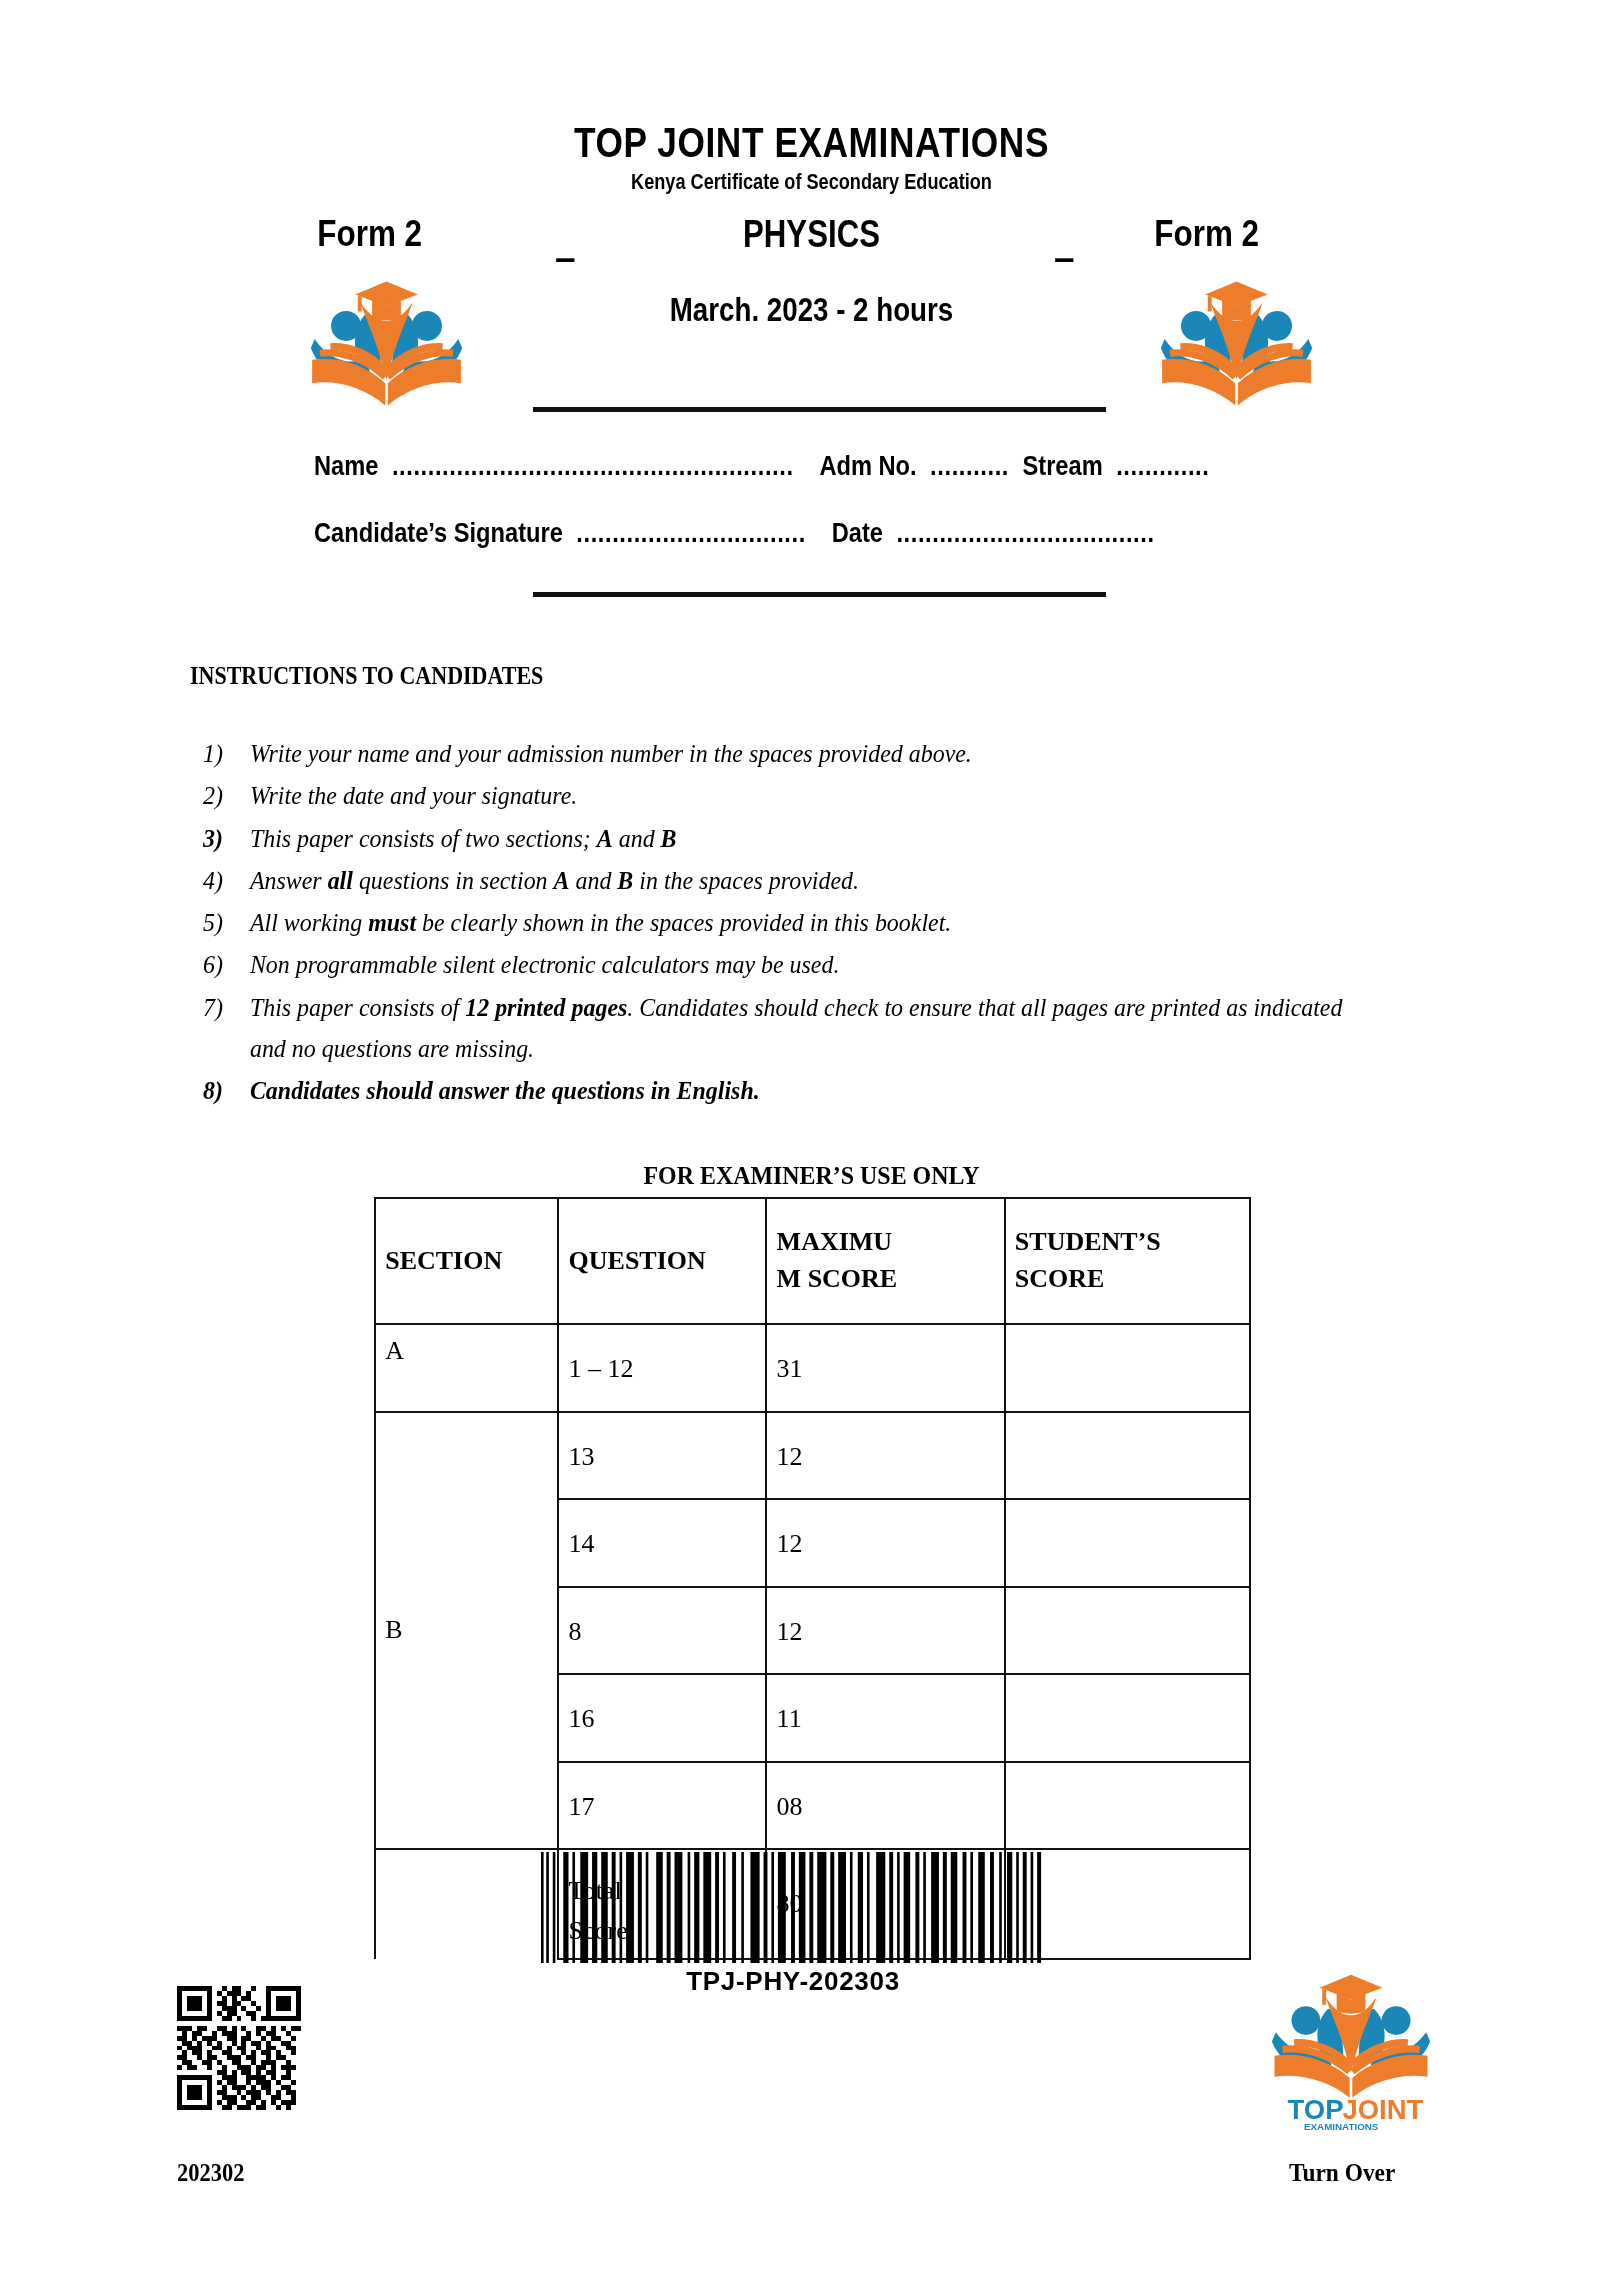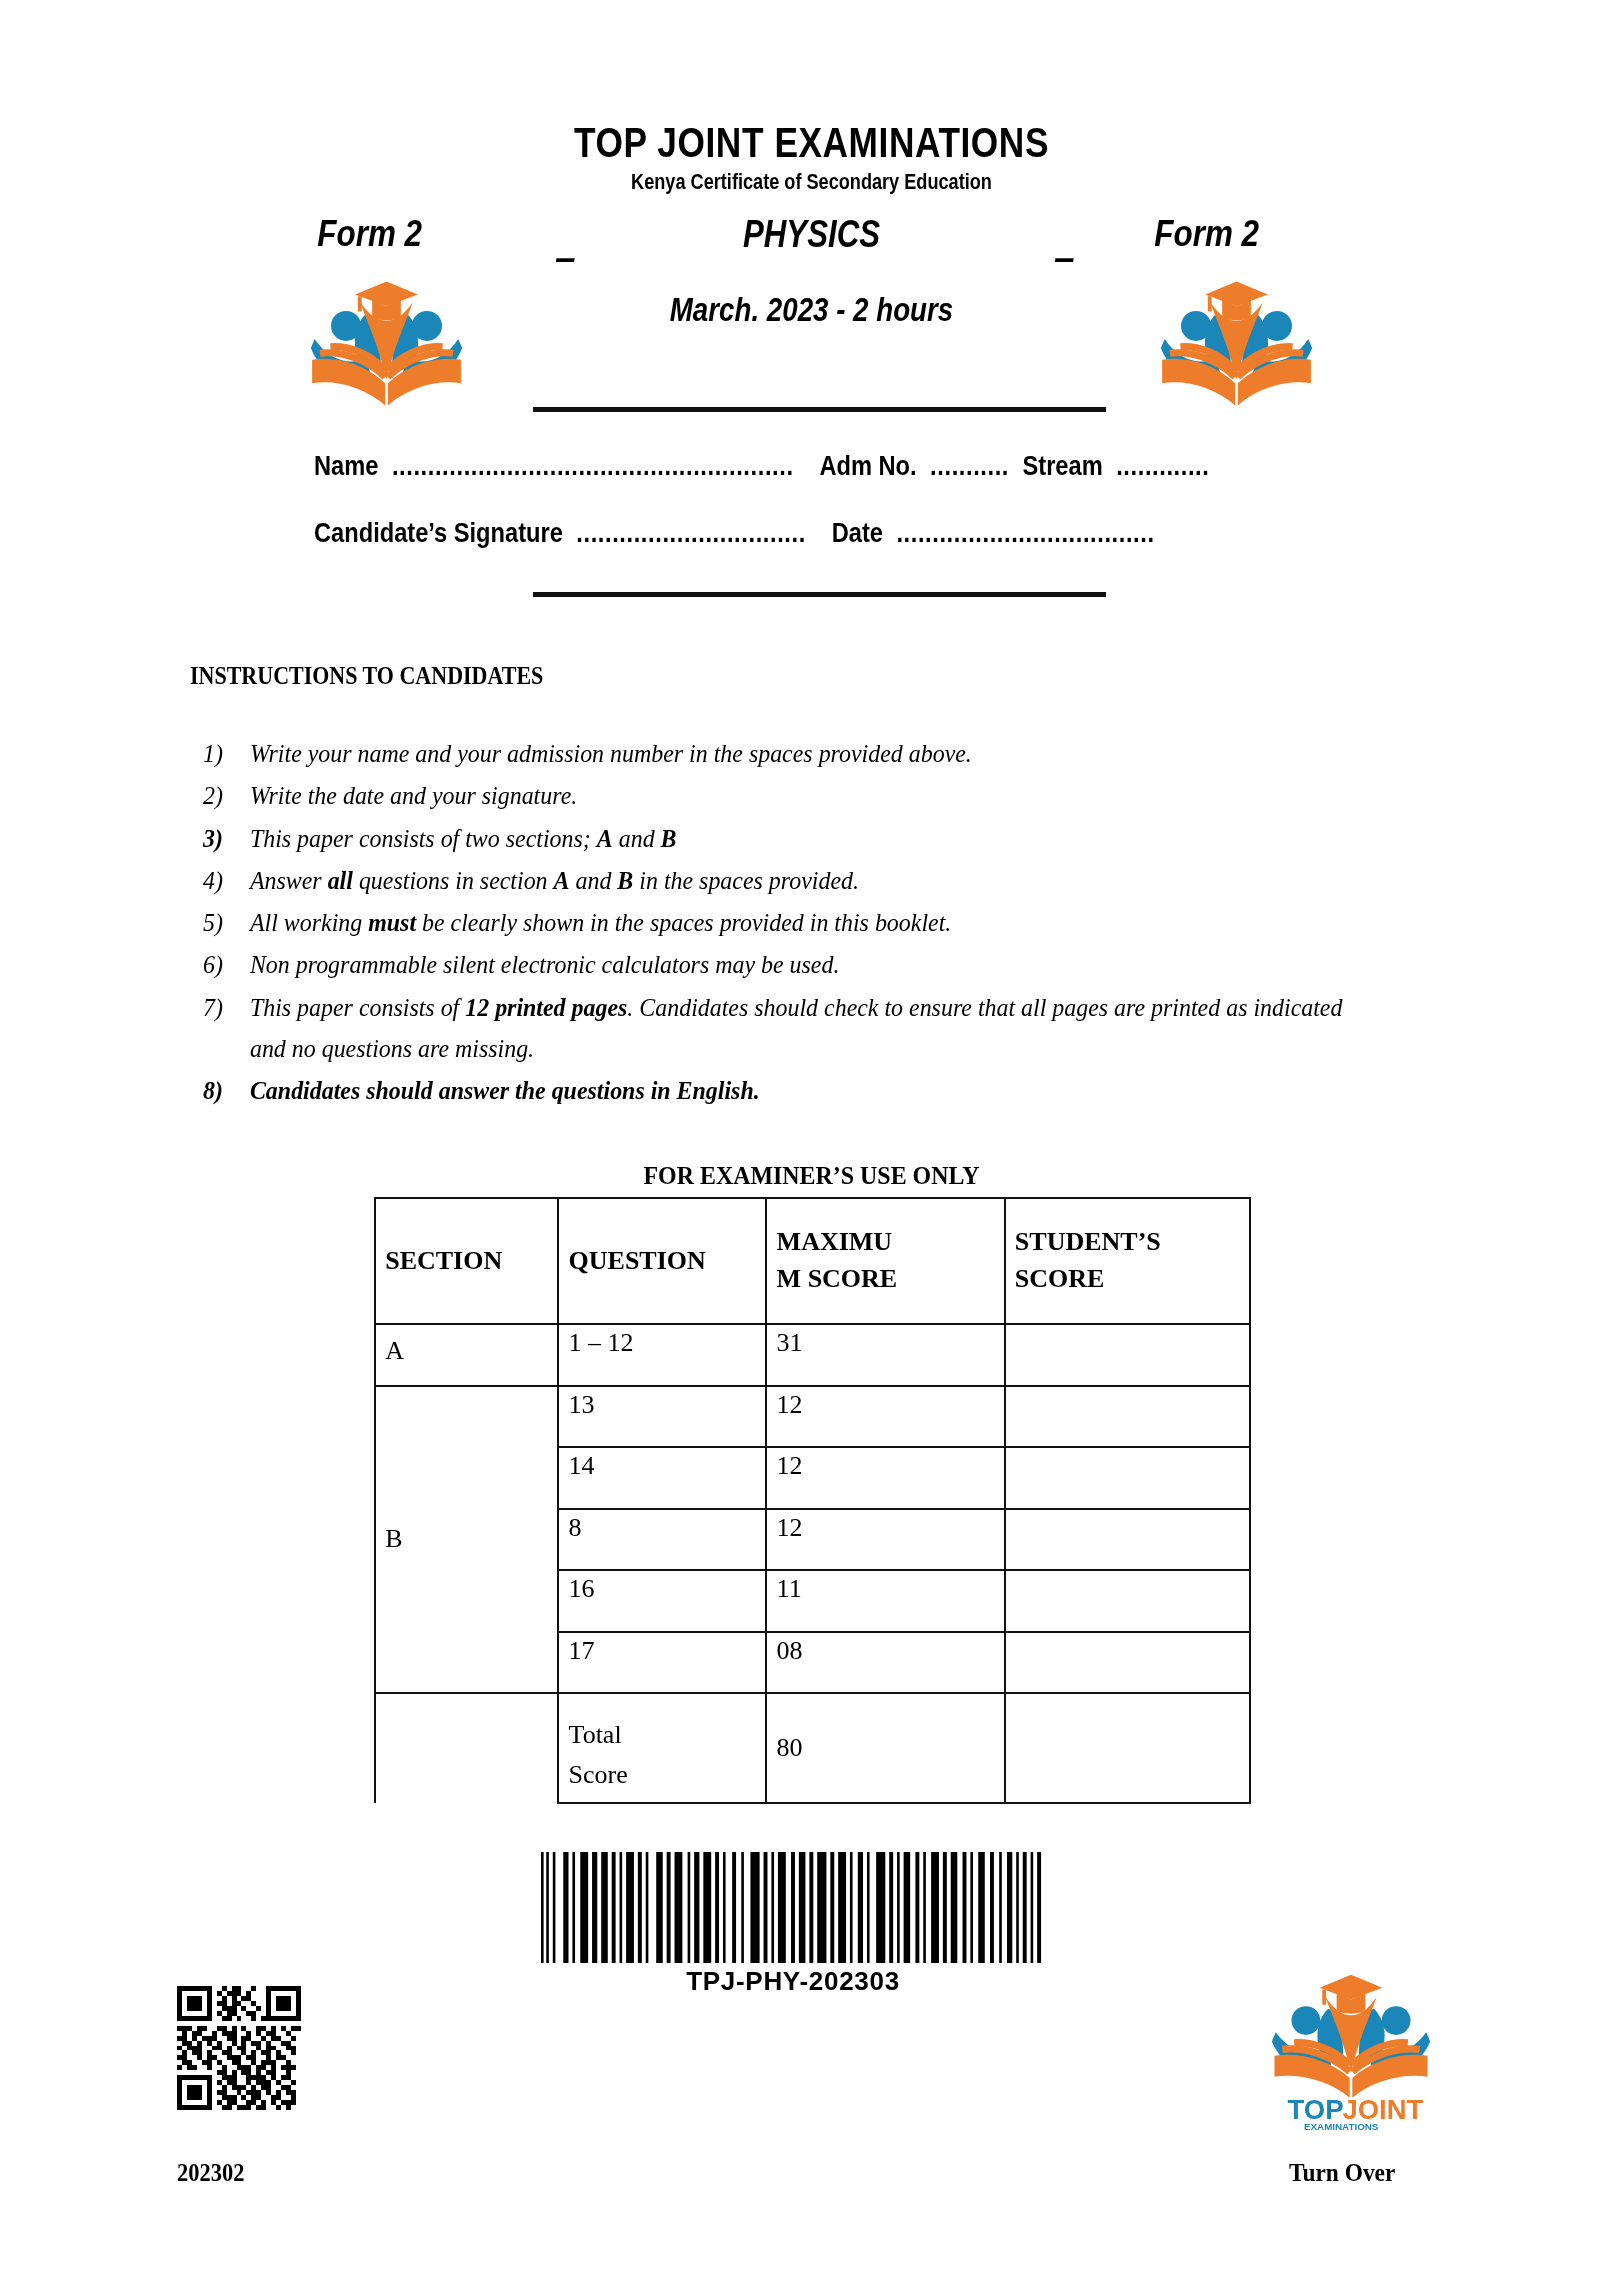--- a/index.html
+++ b/index.html
@@ -46,21 +46,20 @@
     font-size: 21.6px;
     transform: scaleX(0.84);
     margin-top: 5.2px;
     white-space: nowrap;
   }
 
   .title-band {
     position: relative;
     height: 151px;
     margin-top: 3.9px;
-    font-style: italic;
   }
   .form-left, .form-right {
     position: absolute;
     top: 14.4px;
     font-family: "Liberation Sans", sans-serif;
     font-weight: bold;
     font-size: 37px;
     transform: scaleX(0.85);
     white-space: nowrap;
   }
@@ -209,21 +208,21 @@
     font-weight: bold;
     font-size: 26px;
     vertical-align: middle;
     line-height: 1.42;
     height: 111px;
   }
   .col-section { width: 177px; }
   .col-question { width: 203px; }
   .col-max { width: 249px; }
   .col-student { width: 249px; }
-  table.exam td.body-cell { height: 48px; line-height: 1.0; padding-top: 5px; }
+  table.exam td.body-cell { height: 48px; line-height: 1.0; padding-top: 31px; }
   table.exam td.sec-cell { vertical-align: top; padding-top: 10.5px; }
   table.exam td.secB-cell { vertical-align: middle; }
   table.exam td.total-label { line-height: 1.55; padding-top: 21px; height: 72px; }
   table.exam td.total-val { vertical-align: middle; margin-top: 17px; }
 
   
   .barcode-wrap {
     position: absolute;
     left: 541px;
     top: 1852px;

